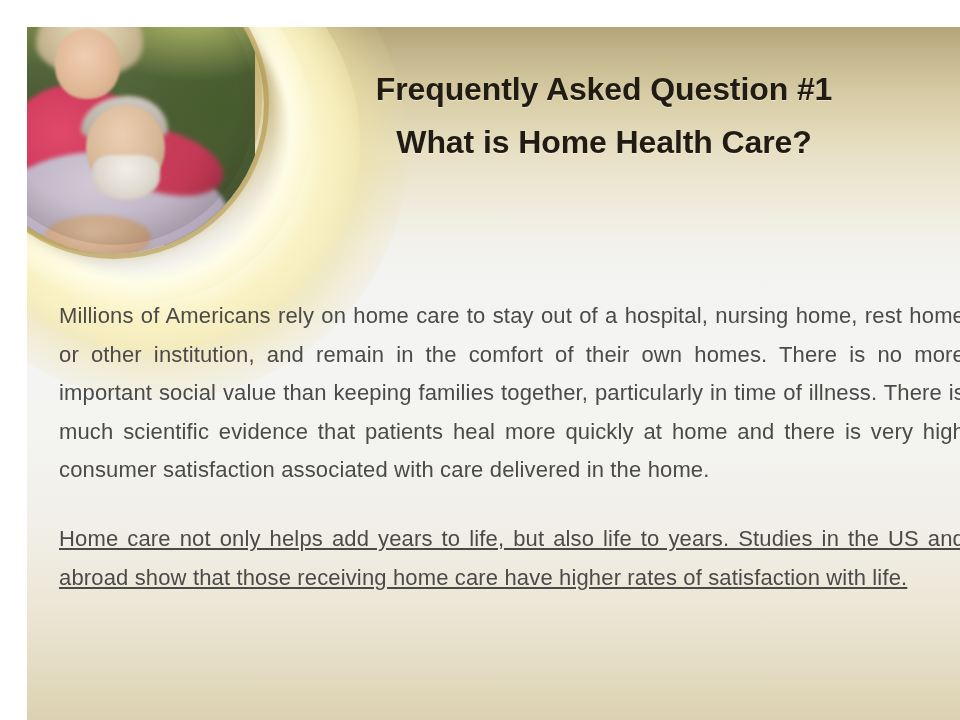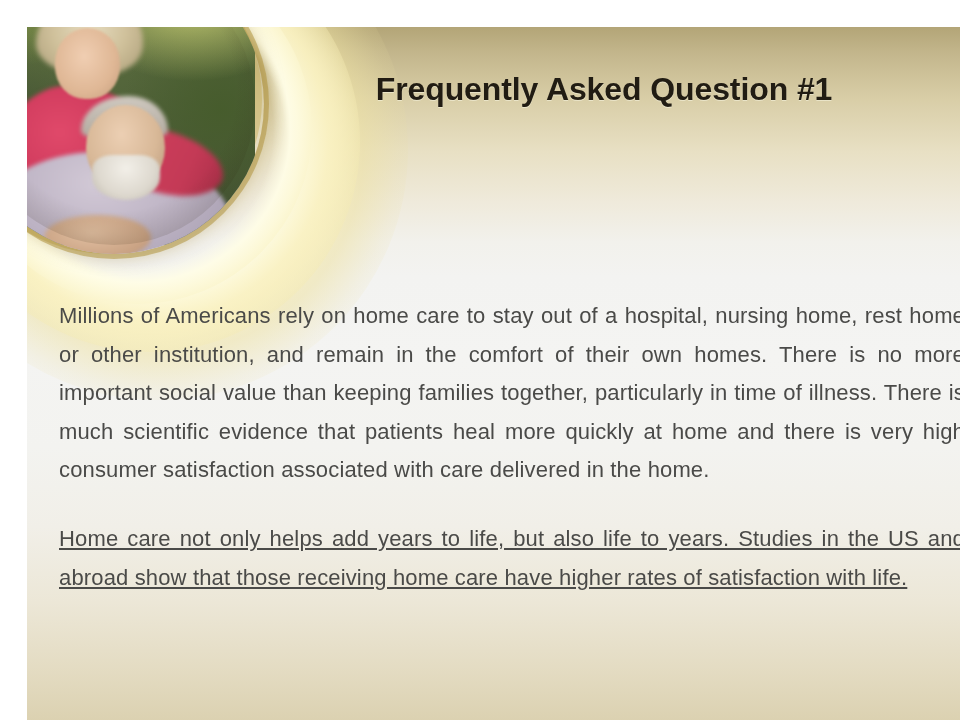--- a/index.html
+++ b/index.html
@@ -242,20 +242,21 @@
       <div class="fig-man-hair"></div>
       <div class="fig-man-head"></div>
       <div class="fig-man-beard"></div>
       <div class="fig-hands"></div>
     </div>
     <div class="photo-vignette"></div>
   </div>
 
   <div class="title-block">
     <div class="title-line">Frequently Asked Question #1</div>
+    <div class="title-line">What is Home Health Care?</div>
   </div>
 
   <div class="body-block">
     <p class="para">Millions of Americans rely on home care to stay out of a hospital, nursing home, rest home or other institution, and remain in the comfort of their own homes. There is no more important social value than keeping families together, particularly in time of illness. There is much scientific evidence that patients heal more quickly at home and there is very high consumer satisfaction associated with care delivered in the home.</p>
     <p class="para">Home care not only helps add years to life, but also life to years. Studies in the US and abroad show that those receiving home care have higher rates of satisfaction with life.</p>
   </div>
 
 </div>
 
 </body></html>

